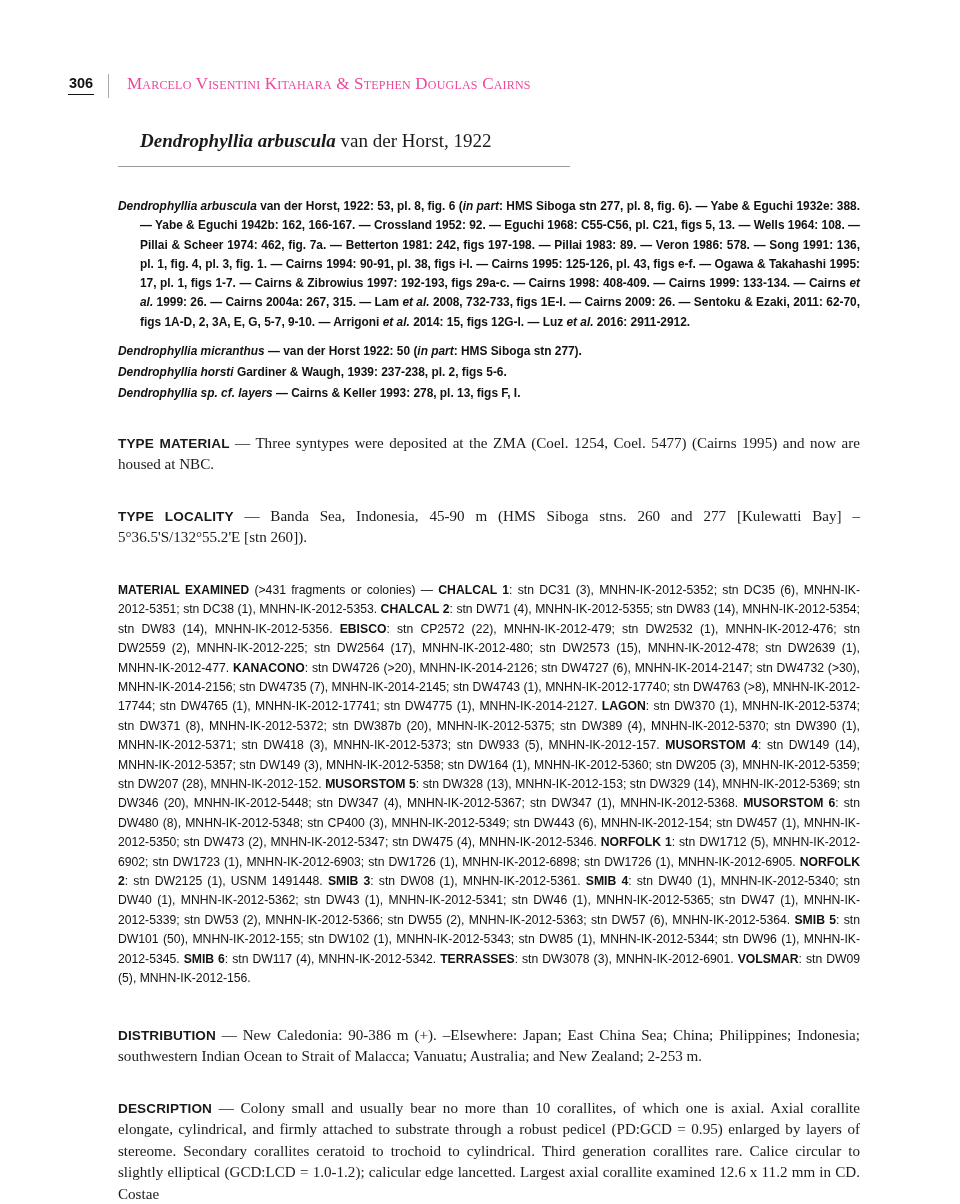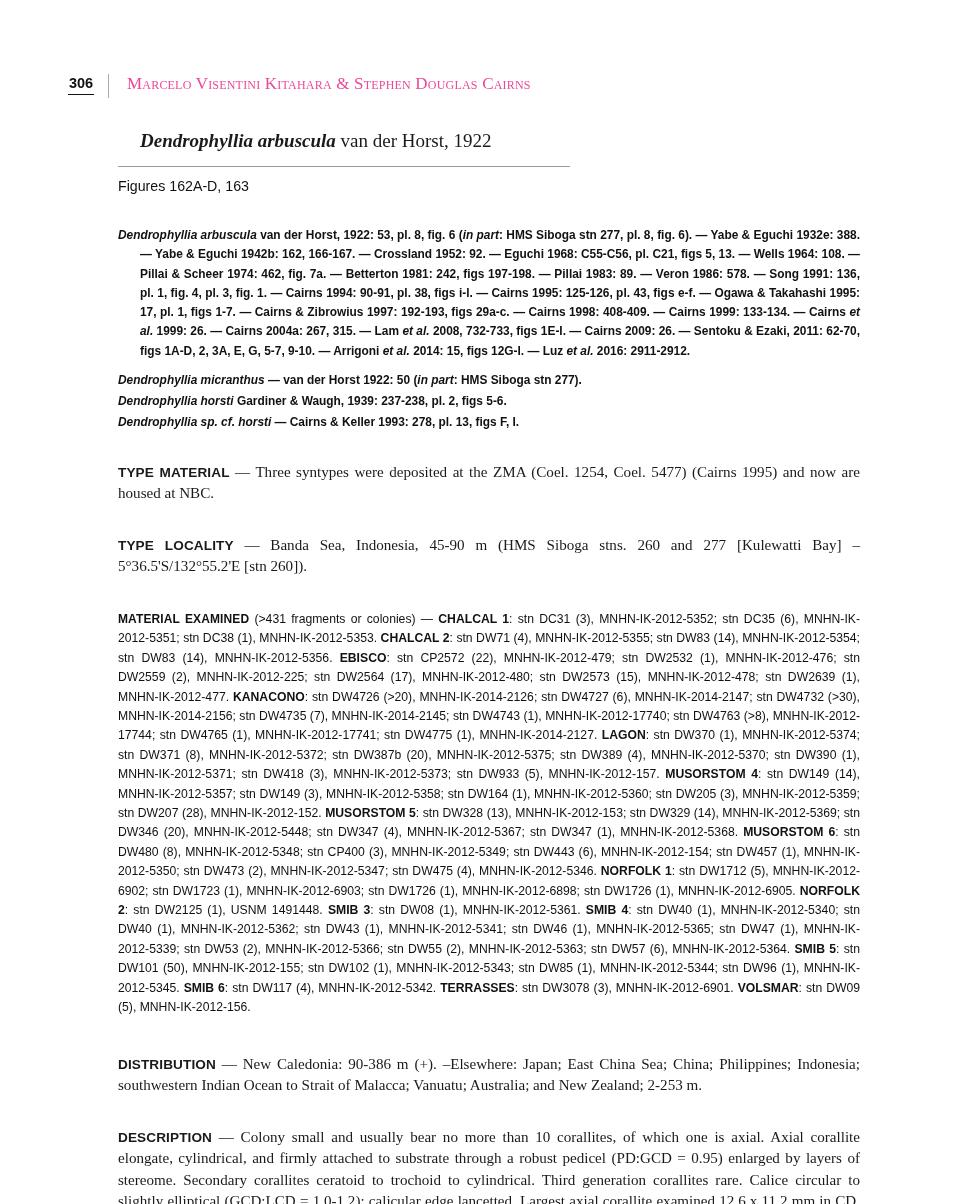--- a/index.html
+++ b/index.html
@@ -149,35 +149,34 @@
   <div class="runhead-rule"></div>
   <div class="runhead-authors">Marcelo Visentini Kitahara &amp; Stephen Douglas Cairns</div>
 </div>
 
 <div class="col">
 
   <div class="species-head">
     <span class="sp-name">Dendrophyllia arbuscula</span><span class="sp-auth">&nbsp;</span><span class="sp-auth">van der Horst, 1922</span>
   </div>
 
-  <div class="figs-line">Figures 162A-D, 163</div>
 
   <div class="synonymy">
     <div class="syn-block syn-group">
       <span class="it">Dendrophyllia arbuscula</span><span> van der Horst, 1922: 53, pl. 8, fig. 6 (<span class="it">in part</span>: HMS Siboga stn 277, pl. 8, fig. 6). — Yabe &amp; Eguchi 1932e: 388. — Yabe &amp; Eguchi 1942b: 162, 166-167. — Crossland 1952: 92. — Eguchi 1968: C55-C56, pl. C21, figs 5, 13. — Wells 1964: 108. — Pillai &amp; Scheer 1974: 462, fig. 7a. — Betterton 1981: 242, figs 197-198. — Pillai 1983: 89. — Veron 1986: 578. — Song 1991: 136, pl. 1, fig. 4, pl. 3, fig. 1. — Cairns 1994: 90-91, pl. 38, figs i-l. — Cairns 1995: 125-126, pl. 43, figs e-f. — Ogawa &amp; Takahashi 1995: 17, pl. 1, figs 1-7. — Cairns &amp; Zibrowius 1997: 192-193, figs 29a-c. — Cairns 1998: 408-409. — Cairns 1999: 133-134. — Cairns <span class="it">et al.</span> 1999: 26. — Cairns 2004a: 267, 315. — Lam <span class="it">et al.</span> 2008, 732-733, figs 1E-I. — Cairns 2009: 26. — Sentoku &amp; Ezaki, 2011: 62-70, figs 1A-D, 2, 3A, E, G, 5-7, 9-10. — Arrigoni <span class="it">et al.</span> 2014: 15, figs 12G-I. — Luz <span class="it">et al.</span> 2016: 2911-2912.</span>
     </div>
 
     <div class="syn-block syn-single">
       <span class="it">Dendrophyllia micranthus</span><span> — van der Horst 1922: 50 (<span class="it">in part</span>: HMS Siboga stn 277).</span>
     </div>
     <div class="syn-block syn-single">
       <span class="it">Dendrophyllia horsti</span><span> Gardiner &amp; Waugh, 1939: 237-238, pl. 2, figs 5-6.</span>
     </div>
     <div class="syn-block syn-single">
-      <span class="it">Dendrophyllia sp. cf. horsti</span><span> — Cairns &amp; Keller 1993: 278, pl. 13, figs F, I.</span>
+      <span class="it">Dendrophyllia sp. cf. layers</span><span> — Cairns &amp; Keller 1993: 278, pl. 13, figs F, I.</span>
     </div>
   </div>
 
   <div class="section">
     <span class="lbl">TYPE MATERIAL</span><span> — Three syntypes were deposited at the ZMA (Coel. 1254, Coel. 5477) (Cairns 1995) and now are housed at NBC.</span>
   </div>
 
   <div class="section">
     <span class="lbl">TYPE LOCALITY</span><span> — Banda Sea, Indonesia, 45-90 m (HMS Siboga stns. 260 and 277 [Kulewatti Bay] – 5°36.5'S/132°55.2'E [stn 260]).</span>
   </div>

